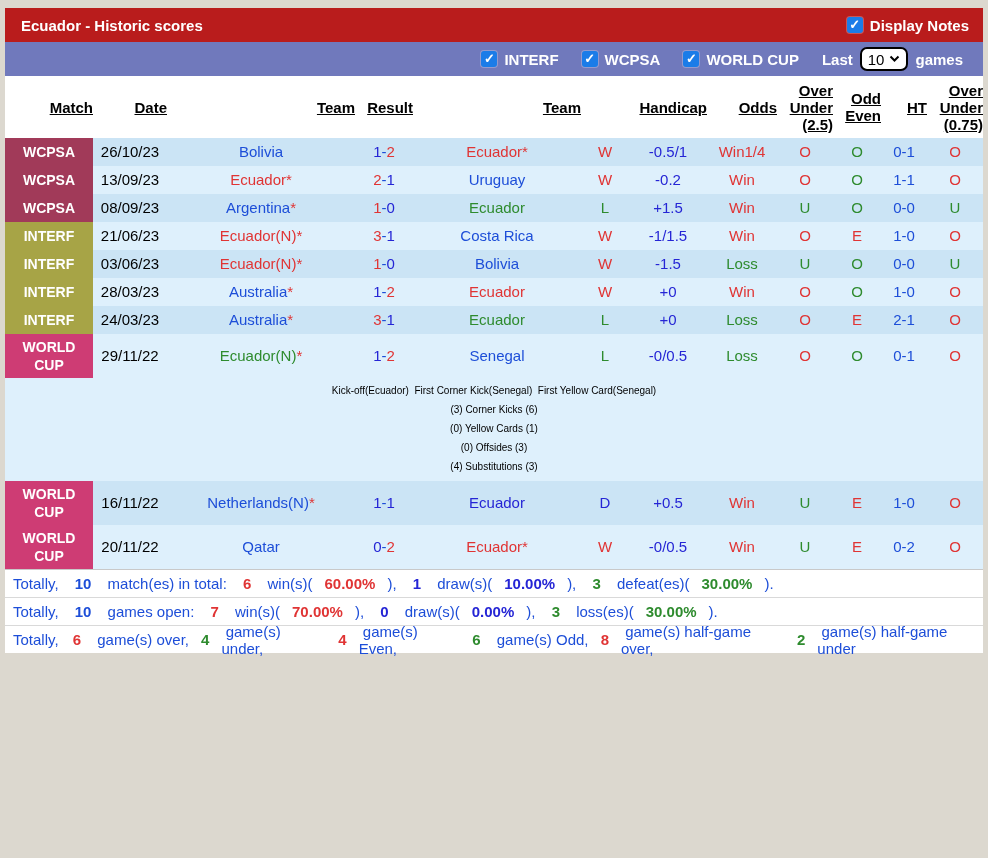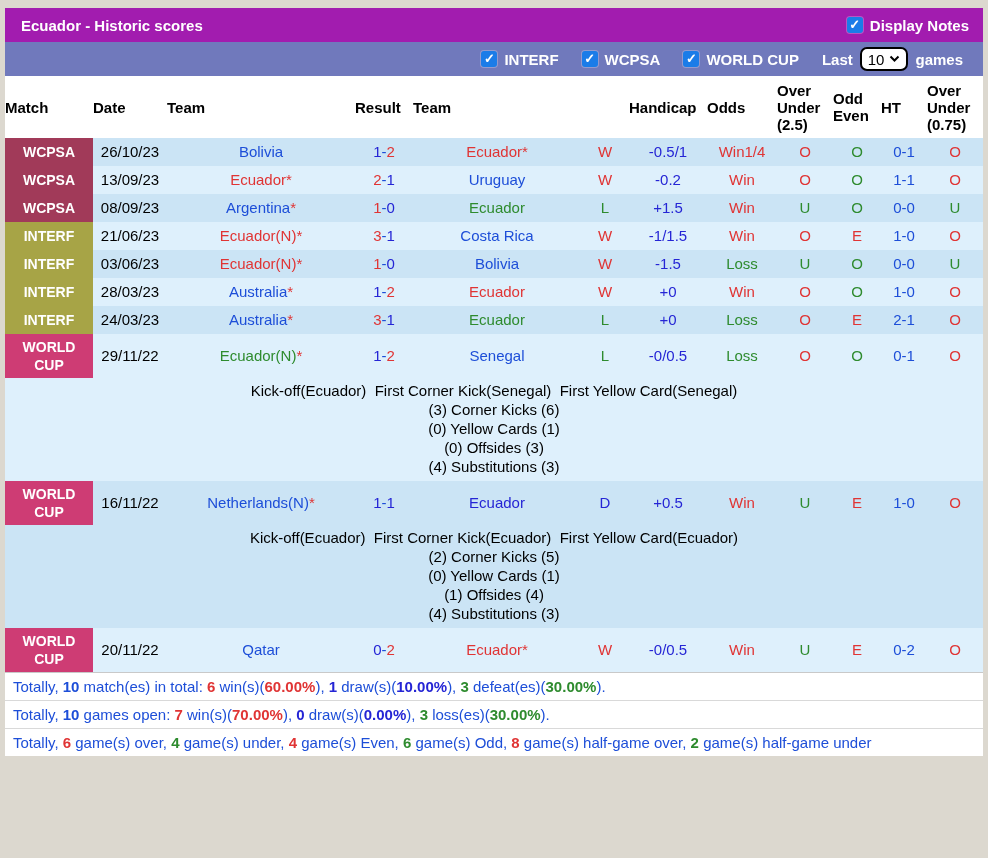--- a/index.html
+++ b/index.html
@@ -8,21 +8,21 @@
     width: 988px; height: 858px;
     background: #dcd8cf;
     font-family: "Liberation Sans", sans-serif;
     overflow: hidden;
     position: relative;
   }
   .frame { position:absolute; left:5px; top:8px; width:978px; }
 
   
   .title-bar {
-    height:34px; background:#a21caf; color:#fff;
+    height:34px; background:#b91c1c; color:#fff;
     display:flex; align-items:center; justify-content:space-between;
     padding:0 14px 0 16px; font-size:15px; font-weight:bold;
   }
   .title-right { display:flex; align-items:center; gap:7px; }
 
   
   .filter-bar {
     height:34px; background:#7079bc; color:#fff;
     display:flex; align-items:center; justify-content:flex-end;
     gap:9px; padding-right:20px; font-size:15px; font-weight:bold;
@@ -41,21 +41,21 @@
     background:#fff; color:#000; border:2px solid #000; border-radius:7px;
     height:24px; display:inline-flex; align-items:center; padding:0 6px;
     gap:5px; font-weight:normal; font-size:15px; cursor:pointer;
   }
 
   
   table { border-collapse:collapse; table-layout:fixed; width:978px; background:#fff; }
   thead tr { height:62px; background:#fff; }
   thead th {
     font-weight:bold; font-size:15px; color:#000; line-height:17px;
-    white-space:pre-line; vertical-align:middle; text-align:left; padding:0;
+    white-space:pre-line; vertical-align:middle; text-align:right; padding:0;text-decoration:underline;
   }
   tbody td {
     text-align:center; font-size:15px; line-height:20px;
     padding:4px 0; vertical-align:middle; color:#000;
   }
   tr.dark  { background:#cbe4f5; }
   tr.light { background:#def0fc; }
   td.comp {
     color:#fff; font-weight:bold; font-size:14px; line-height:18px; padding:4px 2px;
   }
@@ -63,28 +63,28 @@
   .comp-interf    { background:#a7a446; }
   .comp-world_cup { background:#ce3c74; }
 
   .c-r { color:#e03434; }
   .c-g { color:#2e8b2e; }
   .c-b { color:#2525d5; }
   .c-k { color:#1d4ed8; }
   .star { color:#e03434; }
 
   td.notes-cell { padding:3px 0 5px; }
-  .note-line { line-height:19px; font-size:15px; color:#000; text-align:center; }
+  .note-line { line-height:19px; font-size:10px; color:#000; text-align:center; }
   .note-head { white-space:pre-wrap; }
 
   
   .summary-row {
     background:#fff; height:28px; display:flex; align-items:center;
     padding-left:8px; font-size:15px; color:#000; width:978px;
-    border-top:1px solid #d9d9d9; white-space:pre-wrap;
+    border-top:1px solid #d9d9d9; white-space:pre-wrap;gap:12px;
   }
   .summary-row:first-of-type { border-top:1px solid #c9c9c9; }
   .bold { font-weight:bold; }
 </style>
 </head>
 <body>
 
 <div class="frame">
 
   <div class="title-bar">
@@ -285,29 +285,20 @@
     <td><span class="s1 c-b">1</span><span class="c-k">-</span><span class="s2 c-b">1</span></td>
     <td><span class="tn c-b">Ecuador</span><span class="star"></span></td>
     <td class="c-b">D</td>
     <td class="c-b">+0.5</td>
     <td class="c-r">Win</td>
     <td class="c-g">U</td>
     <td class="c-r">E</td>
     <td class="c-k">1-0</td>
     <td class="c-r">O</td>
   </tr>
-        <tr class="dark">
-    <td class="notes-cell" colspan="12">
-      <div class="note-line note-head">Kick-off(Ecuador)  First Corner Kick(Ecuador)  First Yellow Card(Ecuador)</div>
-    <div class="note-line">(2) Corner Kicks (5)</div>
-            <div class="note-line">(0) Yellow Cards (1)</div>
-            <div class="note-line">(1) Offsides (4)</div>
-            <div class="note-line">(4) Substitutions (3)</div>
-          </td>
-  </tr>
         <tr class="light">
     <td class="comp comp-world_cup">WORLD CUP</td>
     <td>20/11/22</td>
     <td><span class="tn c-k">Qatar</span><span class="star"></span></td>
     <td><span class="s1 c-b">0</span><span class="c-k">-</span><span class="s2 c-r">2</span></td>
     <td><span class="tn c-r">Ecuador</span><span class="star">*</span></td>
     <td class="c-r">W</td>
     <td class="c-b">-0/0.5</td>
     <td class="c-r">Win</td>
     <td class="c-g">U</td>

